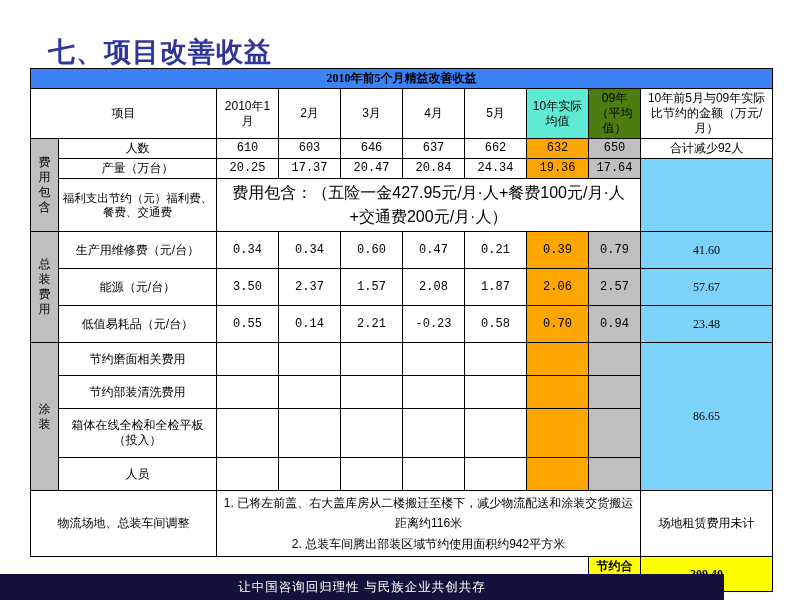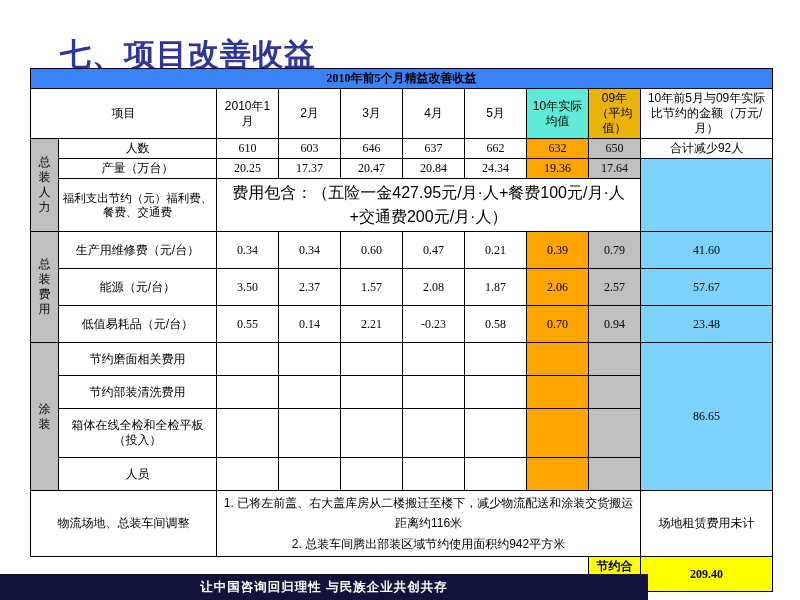--- a/index.html
+++ b/index.html
@@ -15,23 +15,23 @@
     position: relative;
   }
   .slide {
     position: relative;
     width: 800px;
     height: 600px;
     box-sizing: border-box;
   }
   .slide-title {
     position: absolute;
-    left: 60px;
+    left: 48px;
     top: 34px;
-    font-size: 31px;
+    font-size: 27px;
     font-weight: bold;
     color: #2f3699;
     letter-spacing: 1px;
     font-family: "Liberation Serif", serif;
   }
   .title-underline {
     position: absolute;
     left: 36px;
     top: 68px;
     width: 248px;
@@ -76,39 +76,39 @@
     font-size: 10px;
     line-height: 1.2;
     margin-left: 36px;
   }
   .hdr-orange {
     background: #5eead4;
     font-size: 11px;
     font-weight: normal;
   }
   .hdr-gray {
-    background: #eab308;
+    background: #4d7c0f;
     font-size: 11px;
   }
   .cell-orange { background: #ffa500; }
   .cell-gray { background: #bfbfbf; }
   .cell-green { background: #7dd3fc; }
   .rowlabel {
     background: #bfbfbf;
     font-size: 12.5px;
   }
   .leftname {
     text-align: center;
     font-size: 12.5px;
   }
   .leftalign {
     text-align: left;
     padding-left: 6px;
   }
-  .num { font-family: Liberation Serif, serif; font-size: 13px; }
+  .num { font-family: Liberation Mono, monospace; font-size: 13px; }
   .bigvalue {
     font-family: "Liberation Serif", serif;
     font-size: 15px;
   }
   .total-label {
     background: #ffff00;
     font-weight: bold;
     font-size: 16px;
     font-family: "Liberation Serif", serif;
     text-align: center;
@@ -117,26 +117,26 @@
     background: #ffff00;
     font-weight: bold;
     font-size: 17px;
     font-family: "Liberation Serif", serif;
     text-align: center;
   }
   .footer {
     position: absolute;
     left: 0;
     bottom: 0;
-    width: 648px;
+    width: 724px;
     height: 26px;
     background: #12123a;
     color: #ffffff;
     font-size: 12.5px;
-    font-weight: bold;
+    font-weight: normal;
     display: flex;
     align-items: center;
     justify-content: center;
     letter-spacing: 1px;
   }
   .watermark {
     position: absolute;
     left: 318px;
     top: 272px;
     width: 180px;
@@ -209,21 +209,21 @@
         <td>2月</td>
         <td>3月</td>
         <td>4月</td>
         <td>5月</td>
         <td class="hdr-orange">10年实际均值</td>
         <td class="hdr-gray">09年（平均值）</td>
         <td class="hdr-small">10年前5月与09年实际比节约的金额（万元/月）</td>
       </tr>
 
       <tr>
-        <td rowspan="3" class="rowlabel">总装人力</td>
+        <td rowspan="3" class="rowlabel">费用包含</td>
         <td class="leftname">人数</td>
         <td class="num">610</td>
         <td class="num">603</td>
         <td class="num">646</td>
         <td class="num">637</td>
         <td class="num">662</td>
         <td class="num cell-orange">632</td>
         <td class="num cell-gray">650</td>
         <td>合计减少92人</td>
       </tr>

